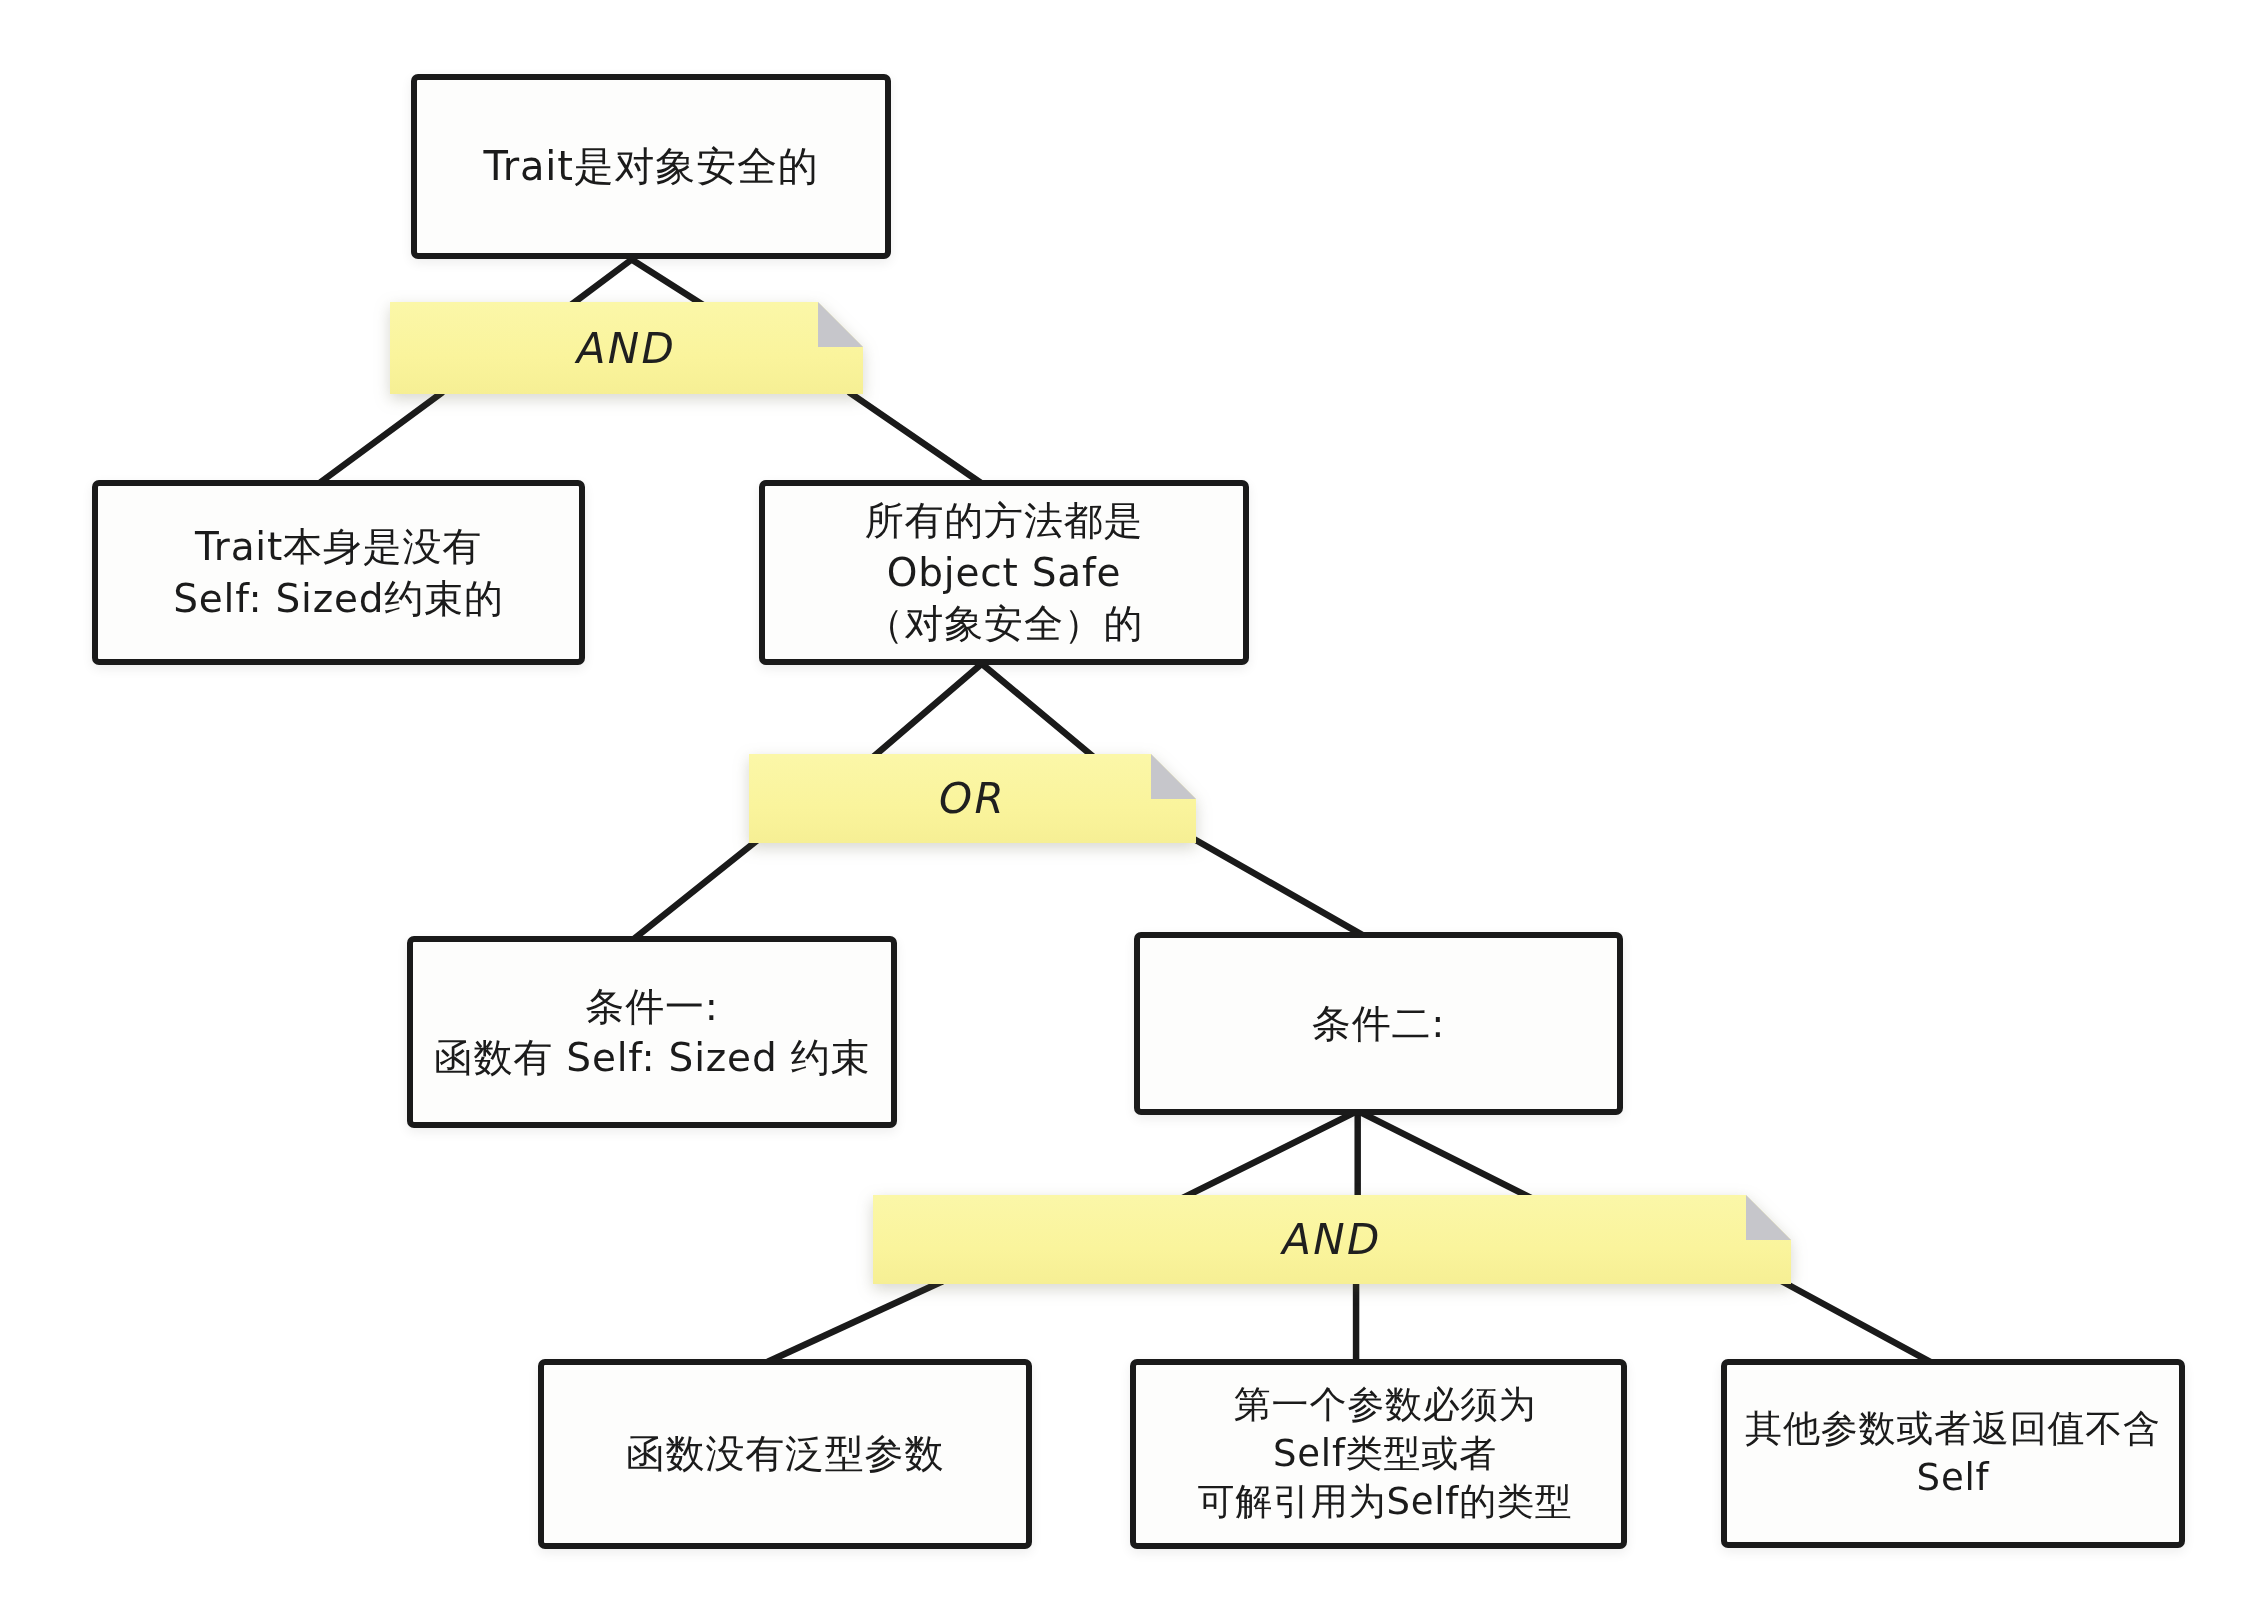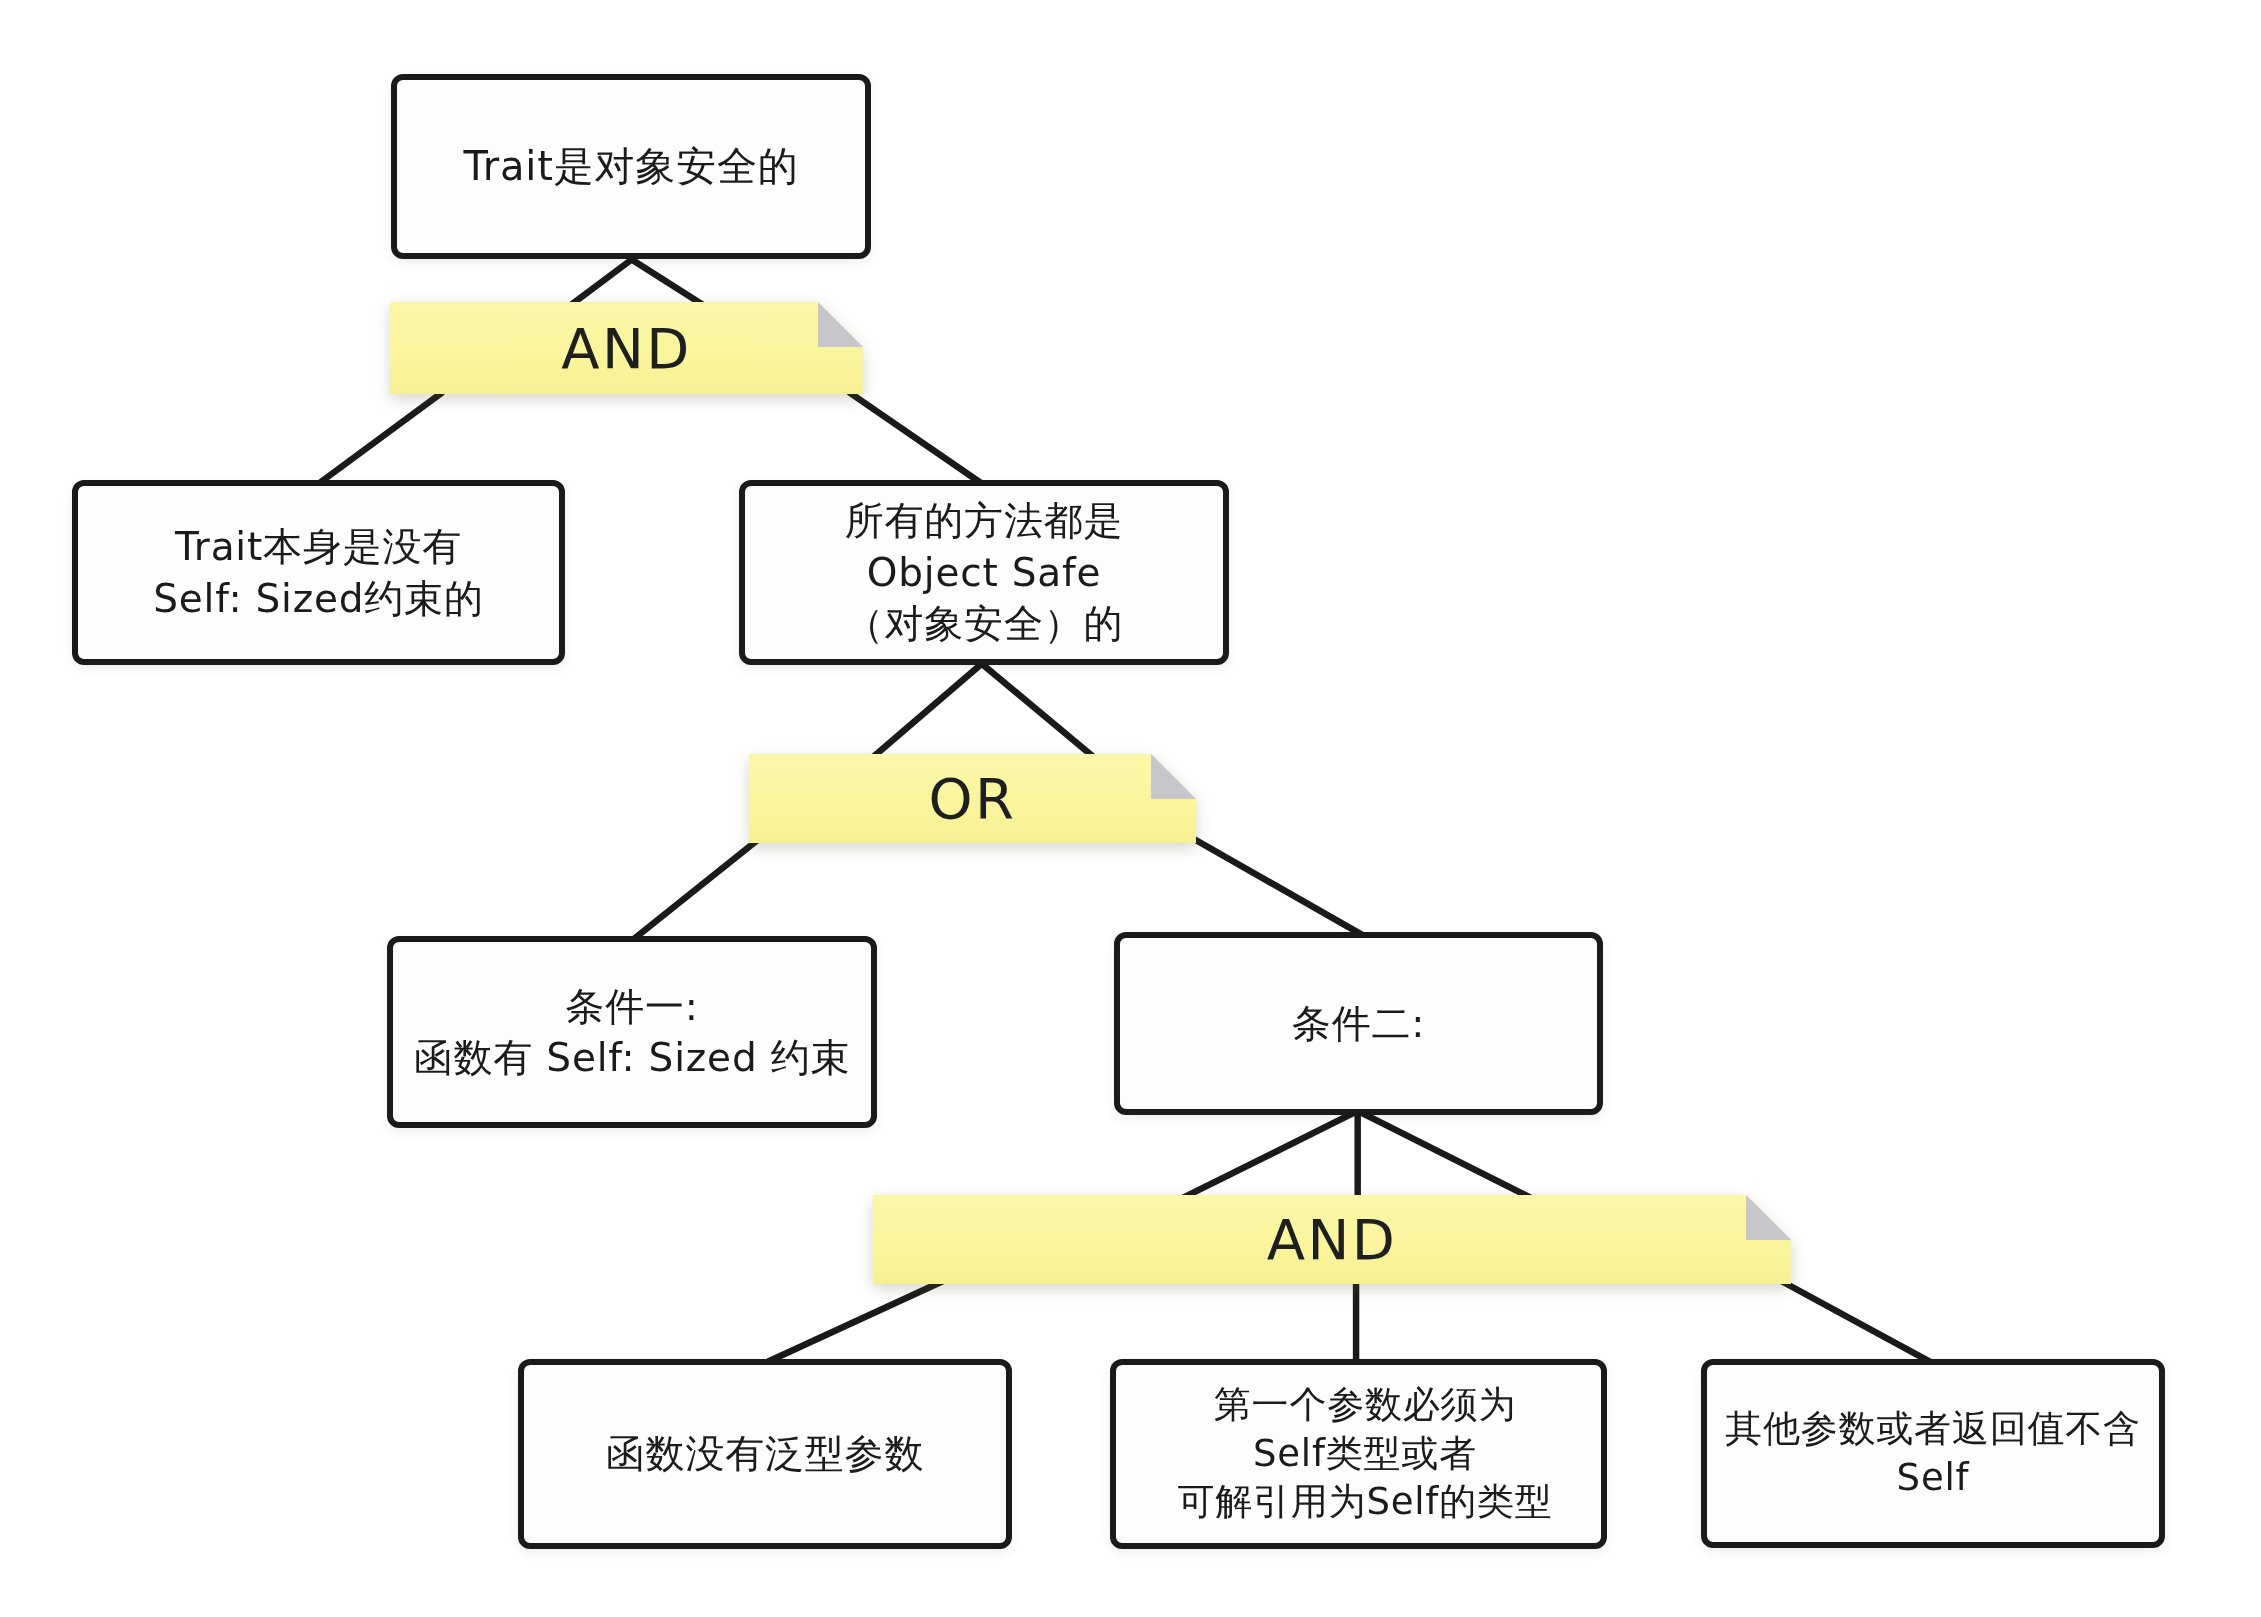--- a/index.html
+++ b/index.html
@@ -33,28 +33,29 @@
     stroke: #1a1a1a;
     stroke-width: 8;
     stroke-linecap: round;
   }
   
   .box {
     position: absolute;
     z-index: 2;
     background: #fdfdfc;
     border: 6.5px solid #1a1a1a;
-    border-radius: 12px;
+    border-radius: 7px;
     box-sizing: border-box;
     display: flex;
     flex-direction: column;
     align-items: center;
     justify-content: center;
     text-align: center;
     box-shadow: 0 4px 11.3px rgba(0,0,0,0.07);
+    margin-left: 20px;
   }
   .box .ln {
     display: block;
     font-size: 39px;
     line-height: 1.32;
     letter-spacing: 0.8px;
     white-space: nowrap;
   }
   .box.small .ln { font-size: 37px; }
   .box.big .ln { font-size: 40px; }
@@ -78,23 +79,24 @@
     height: 45px;
     background: #c6c6cb;
     clip-path: polygon(0 0, 100% 100%, 0 100%);
   }
   .note-label {
     position: absolute;
     inset: 0;
     display: flex;
     align-items: center;
     justify-content: center;
-    font-size: 56px;
+    font-size: 42px;
     letter-spacing: 2.4px;
     color: #1f1f1f;
+    font-style: italic;
   }
 </style>
 </head>
 <body>
 
 <div id="stage">
 
   <svg id="edges" viewBox="0 0 2796 2000" aria-hidden="true">
 
     <line x1="781" y1="321" x2="706" y2="377"></line>

